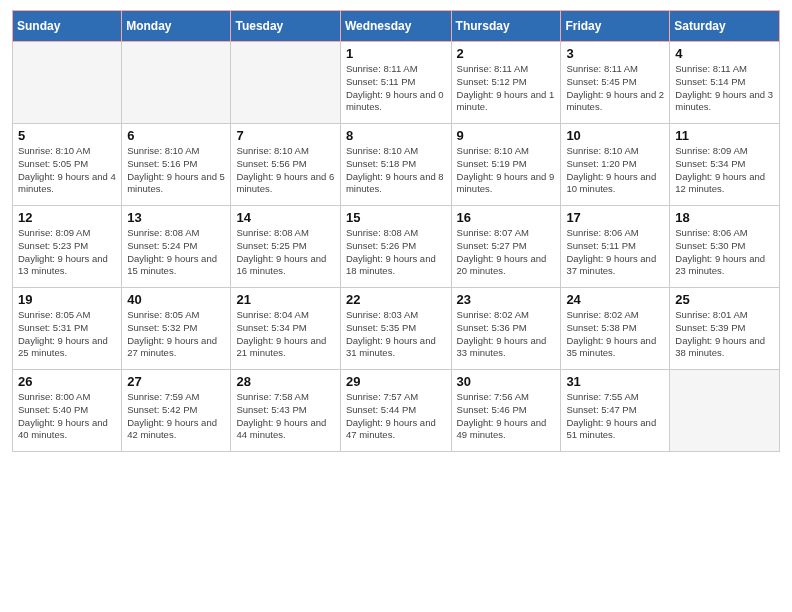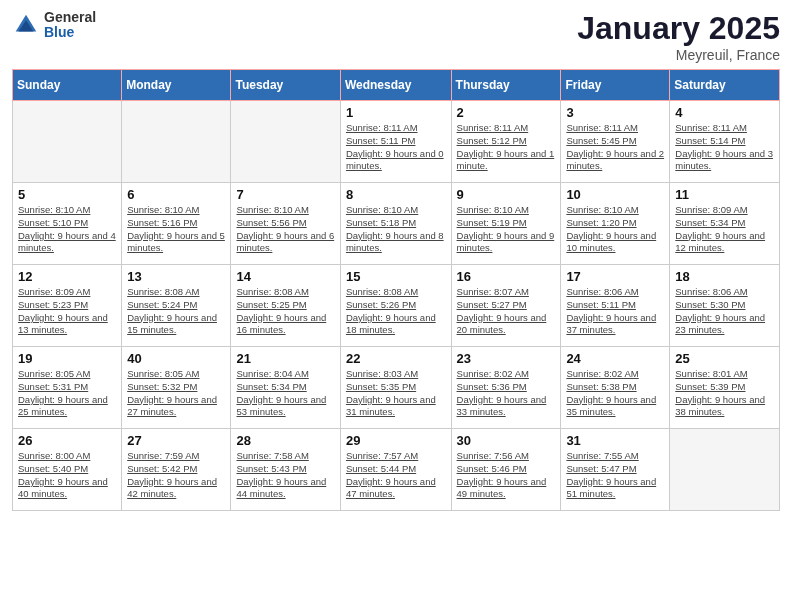--- a/index.html
+++ b/index.html
@@ -87,46 +87,29 @@
       font-size: 13px;
       font-weight: bold;
       color: #111;
       display: block;
       margin-bottom: 2px;
     }
     .day-info {
       font-size: 9.5px;
       color: #444;
       line-height: 1.35;
-      text-decoration: underline;
     }
     tr.week-row td {
       height: 82px;
     }
   </style>
 </head>
 <body>
 
 <div class="container">
-  <div class="header-row">
-    <div class="logo">
-      <svg class="logo-icon" viewBox="0 0 30 30" xmlns="http://www.w3.org/2000/svg">
-        <polygon points="15,4 26,22 4,22" fill="#2e6db4"></polygon>
-        <polygon points="15,10 23,22 7,22" fill="#1a4a8a"></polygon>
-      </svg>
-      <div class="logo-text">
-        <span class="logo-general">General</span>
-        <span class="logo-blue">Blue</span>
-      </div>
-    </div>
-    <div class="title-block">
-      <div class="cal-title">January 2025</div>
-      <div class="cal-subtitle">Meyreuil, France</div>
-    </div>
-  </div>
 
   <table class="calendar">
     <thead>
       <tr>
         <th>Sunday</th>
         <th>Monday</th>
         <th>Tuesday</th>
         <th>Wednesday</th>
         <th>Thursday</th>
         <th>Friday</th>
@@ -169,21 +152,21 @@
           <span>Sunset: 5:14 PM</span><br>
           <span>Daylight: 9 hours and 3 minutes.</span>
         </div>
           </td>
         </tr>
         <tr class="week-row">
           <td>
             <span class="day-num">5</span>
         <div class="day-info">
           <span>Sunrise: 8:10 AM</span><br>
-          <span>Sunset: 5:10 PM</span><br>
+          <span>Sunset: 5:05 PM</span><br>
           <span>Daylight: 9 hours and 4 minutes.</span>
         </div>
           </td>
           <td>
             <span class="day-num">6</span>
         <div class="day-info">
           <span>Sunrise: 8:10 AM</span><br>
           <span>Sunset: 5:16 PM</span><br>
           <span>Daylight: 9 hours and 5 minutes.</span>
         </div>
@@ -302,21 +285,21 @@
           <span>Sunrise: 8:05 AM</span><br>
           <span>Sunset: 5:32 PM</span><br>
           <span>Daylight: 9 hours and 27 minutes.</span>
         </div>
           </td>
           <td>
             <span class="day-num">21</span>
         <div class="day-info">
           <span>Sunrise: 8:04 AM</span><br>
           <span>Sunset: 5:34 PM</span><br>
-          <span>Daylight: 9 hours and 53 minutes.</span>
+          <span>Daylight: 9 hours and 21 minutes.</span>
         </div>
           </td>
           <td>
             <span class="day-num">22</span>
         <div class="day-info">
           <span>Sunrise: 8:03 AM</span><br>
           <span>Sunset: 5:35 PM</span><br>
           <span>Daylight: 9 hours and 31 minutes.</span>
         </div>
           </td>

